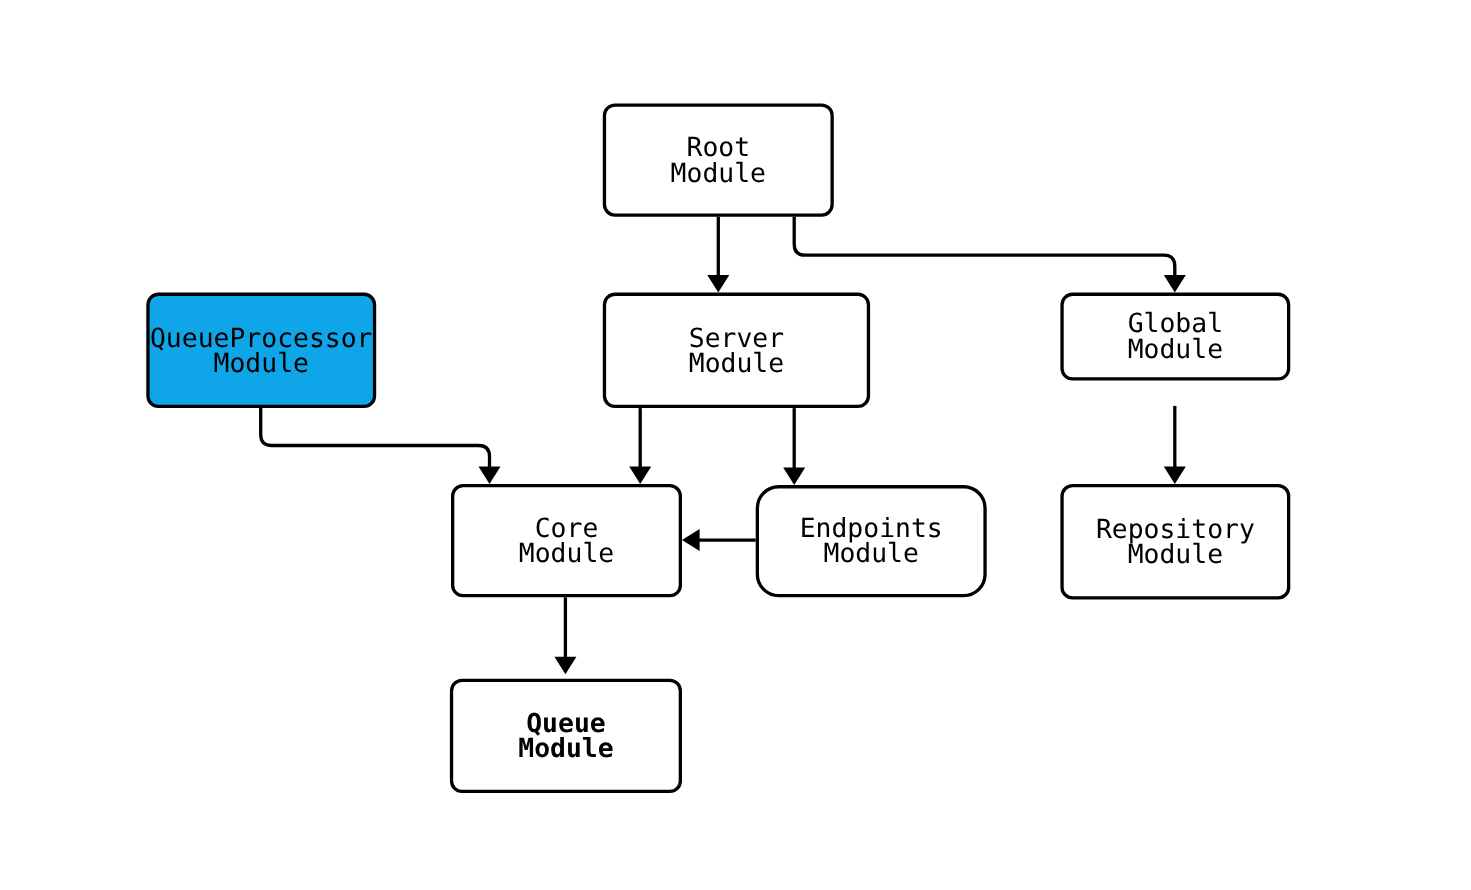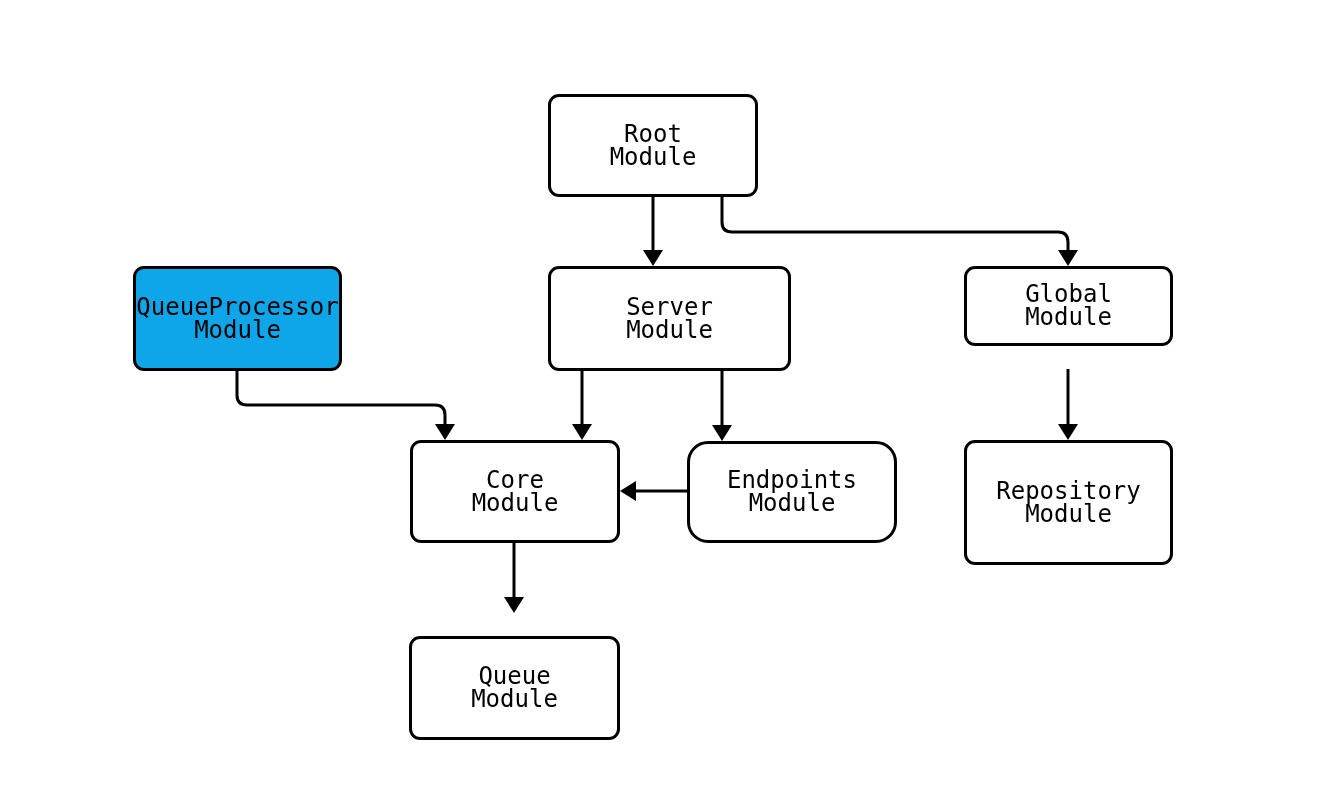--- a/index.html
+++ b/index.html
@@ -96,23 +96,23 @@
   <div class="node" style="left: 410px; top: 440px; width: 210px; height: 103px; border-radius: 11px; border-width: 3px; border-color: rgb(0, 0, 0); background: rgb(255, 255, 255);">
     <span class="node-line">Core</span>
     <span class="node-line">Module</span>
   </div>
 
   <div class="node" style="left: 687px; top: 441px; width: 210px; height: 102px; border-radius: 21px; border-width: 3px; border-color: rgb(0, 0, 0); background: rgb(255, 255, 255);">
     <span class="node-line">Endpoints</span>
     <span class="node-line">Module</span>
   </div>
 
-  <div class="node" style="left: 964px; top: 440px; width: 209px; height: 125px; border-radius: 11px; border-width: 3px; border-color: rgb(0, 0, 0); background: rgb(255, 255, 255);">
+  <div class="node" style="left: 964px; top: 440px; width: 209px; height: 105px; border-radius: 11px; border-width: 3px; border-color: rgb(0, 0, 0); background: rgb(255, 255, 255);">
     <span class="node-line">Repository</span>
     <span class="node-line">Module</span>
   </div>
 
-  <div class="node" style="left: 409px; top: 636px; width: 211px; height: 104px; border-radius: 11px; border-width: 3px; border-color: rgb(0, 0, 0); background: rgb(255, 255, 255);">
+  <div class="node" style="left: 409px; top: 617px; width: 211px; height: 104px; border-radius: 11px; border-width: 3px; border-color: rgb(0, 0, 0); background: rgb(255, 255, 255); font-weight: bold;">
     <span class="node-line">Queue</span>
     <span class="node-line">Module</span>
   </div>
 
 </div>
 
 </body></html>

